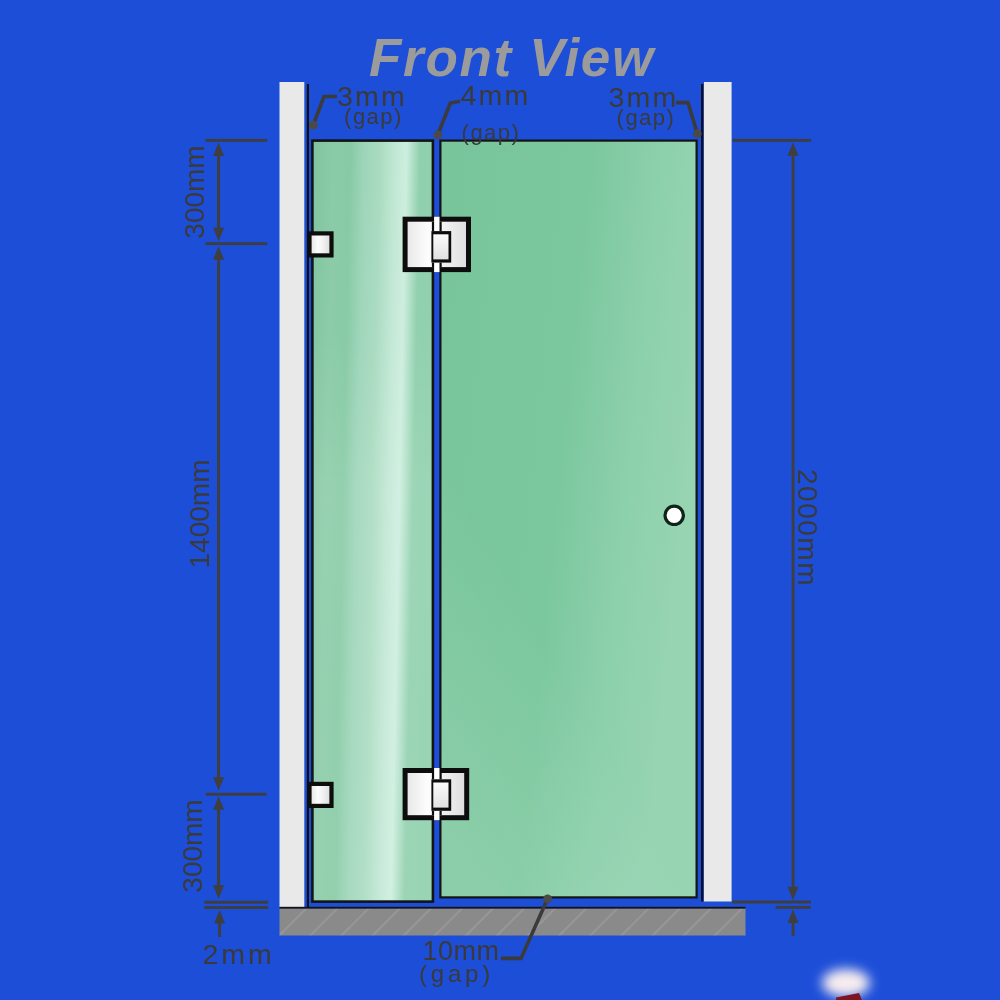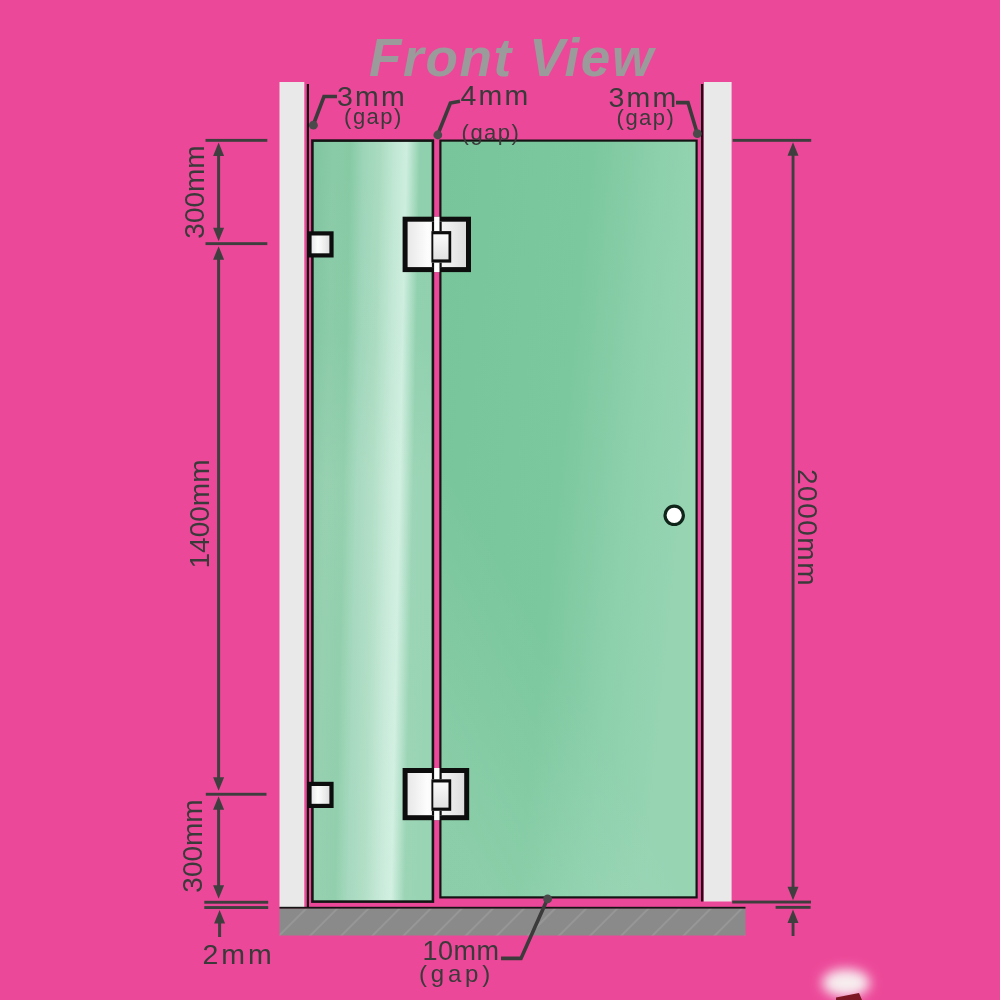--- a/index.html
+++ b/index.html
@@ -1,16 +1,16 @@
 <!DOCTYPE html>
 <html><head>
 <meta charset="utf-8">
 <style>
   html,body{margin:0;padding:0;background:#ffffff;}
-  .page{width:1000px;height:1000px;position:relative;overflow:hidden;background:#ec4899;}
+  .page{width:1000px;height:1000px;position:relative;overflow:hidden;background:#1d4ed8;}
   text{font-family:"Liberation Sans", sans-serif;}
 </style>
 </head>
 <body>
 <div class="page">
 <svg width="1000" height="1000" viewBox="0 0 1000 1000">
   <defs>
     <linearGradient id="p1g" x1="0" y1="0" x2="1" y2="0.13">
       <stop offset="0" stop-color="#7fc49f"></stop>
       <stop offset="0.17" stop-color="#8acba7"></stop>

